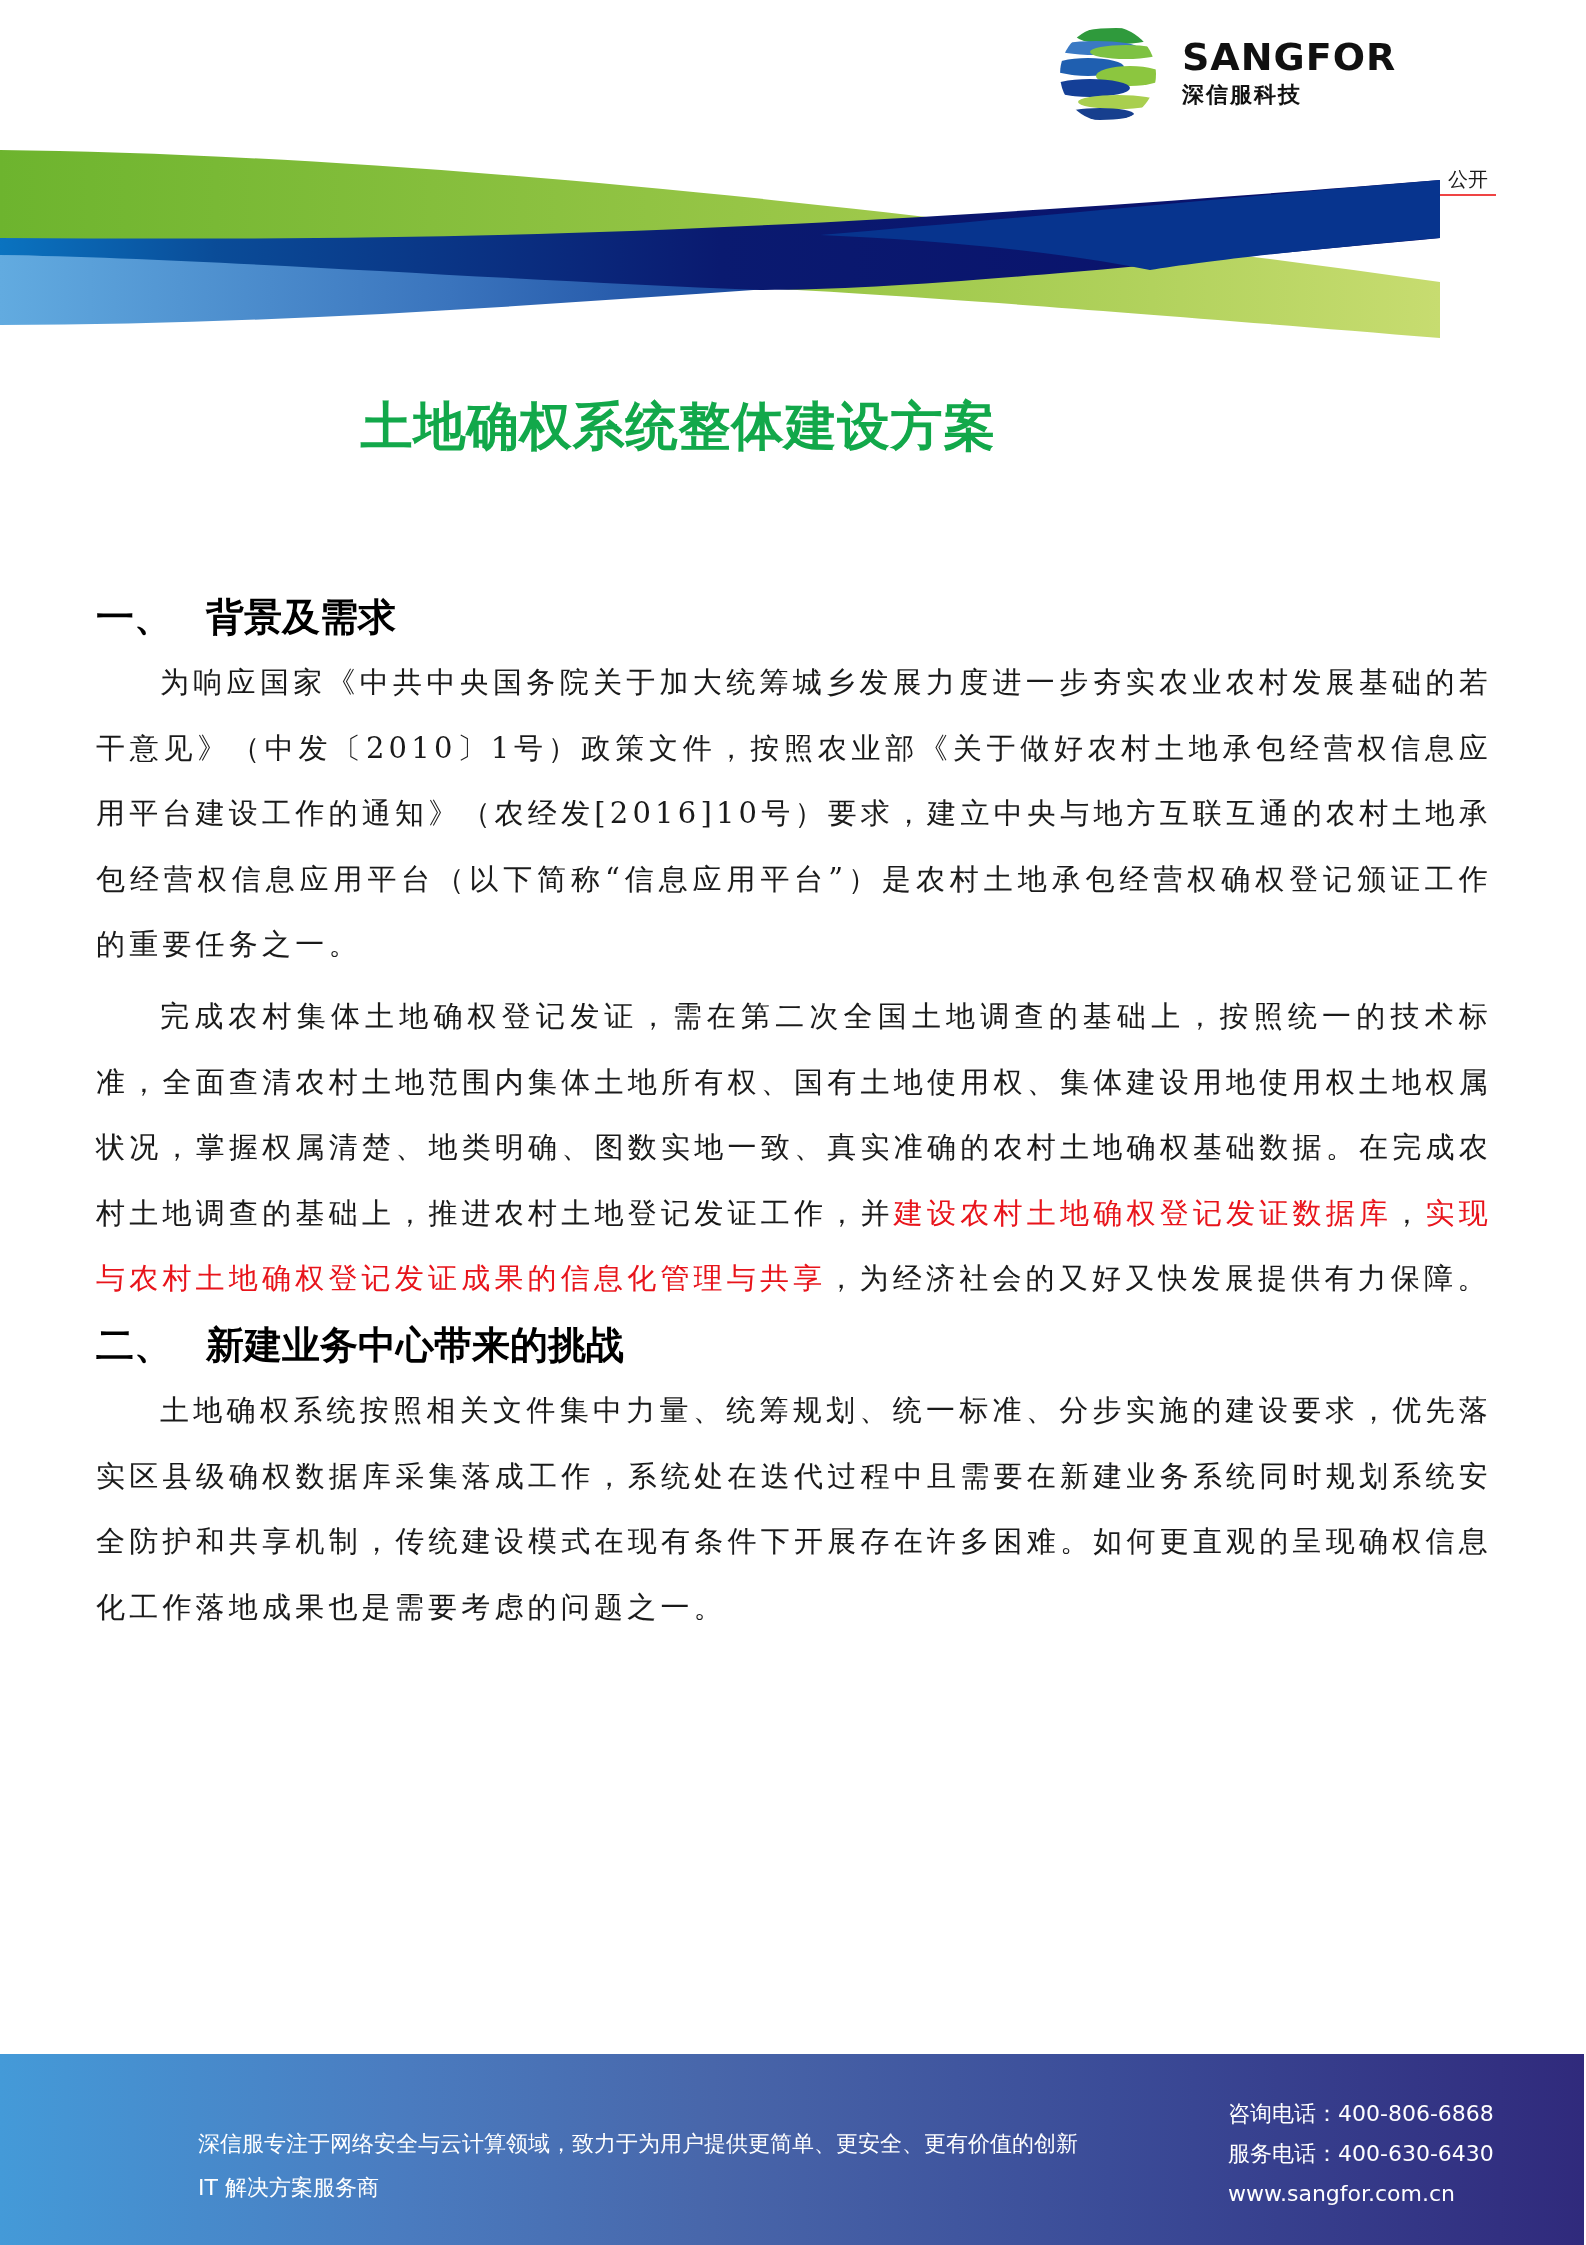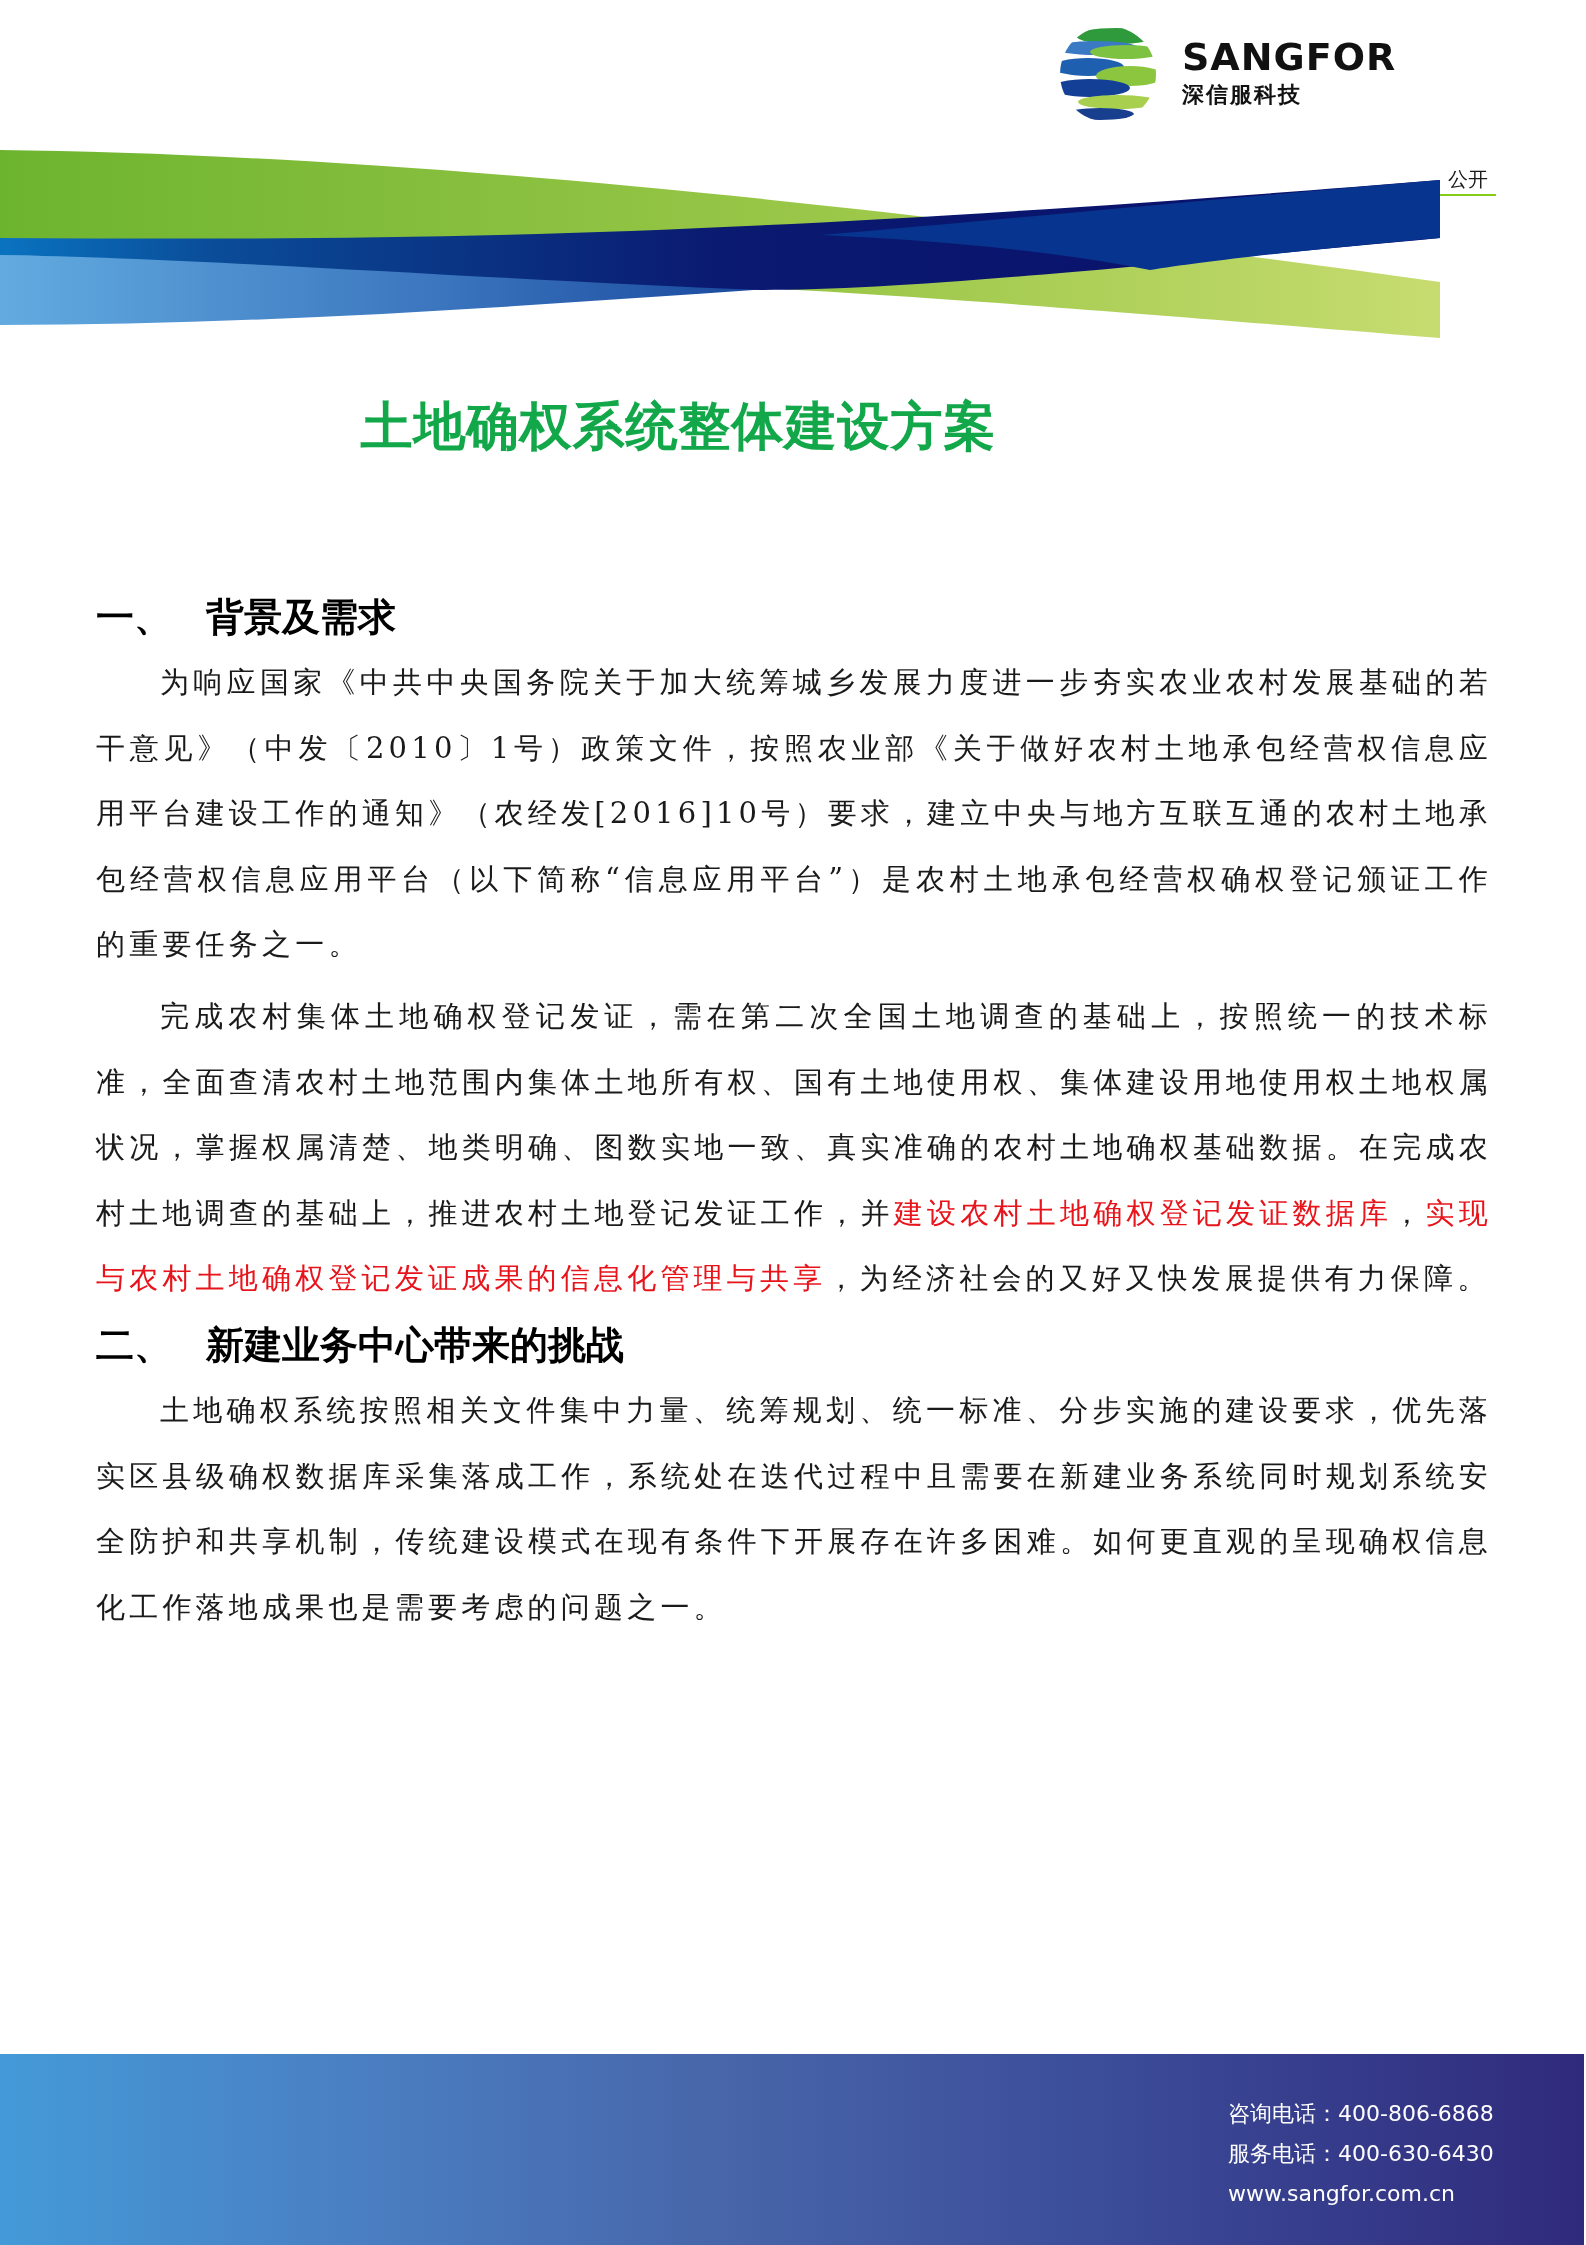--- a/index.html
+++ b/index.html
@@ -9,21 +9,21 @@
 
   
   .logo { left: 1056px; top: 22px; width: 320px; height: 104px; }
   .logo-mark { position: absolute; left: 0; top: 0; width: 104px; height: 104px; }
   .logo-name { position: absolute; left: 126px; top: 16px; font-family: "DejaVu Sans", sans-serif;
                font-weight: bold; font-size: 38px; letter-spacing: 1px; color: #111; line-height: 1; }
   .logo-cn { position: absolute; left: 126px; top: 62px; font-family: "DejaVu Sans", sans-serif;
              font-weight: bold; font-size: 22px; letter-spacing: 2px; color: #111; line-height: 1; }
 
   .classification { left: 1440px; top: 168px; width: 56px; font-size: 20px; text-align: center;
-                    border-bottom: 2px solid #84cc16; padding-bottom: 4px; line-height: 1.1; }
+                    border-bottom: 2px solid #ef4444; padding-bottom: 4px; line-height: 1.1; }
 
   .banner { left: 0; top: 140px; width: 1440px; height: 210px; }
 
   .doc-title { left: 0; width: 1357px; top: 392px; text-align: center;
                font-family: "DejaVu Sans", sans-serif; font-weight: bold; font-size: 52px;
                color: #12a84a; letter-spacing: 1px; }
 
   .content { left: 96px; top: 590px; width: 1396px; }
   .h2 { font-family: "DejaVu Sans", sans-serif; font-weight: bold; font-size: 38px; color: #000;
         margin: 0; height: 54px; line-height: 54px; display: flex; }
@@ -117,18 +117,22 @@
       <span class="num">二、</span>
       <span>新建业务中心带来的挑战</span>
     </h2>
     <p class="para">
       <span>土地确权系统按照相关文件集中力量、统筹规划、统一标准、分步实施的建设要求，优先落实区县级确权数据库采集落成工作，系统处在迭代过程中且需要在新建业务系统同时规划系统安全防护和共享机制，传统建设模式在现有条件下开展存在许多困难。如何更直观的呈现确权信息化工作落地成果也是需要考虑的问题之一。</span>
     </p>
   </div>
 </div>
 
 <div class="abs footer">
+  <div class="footer-tagline">
+    <div>深信服专注于网络安全与云计算领域，致力于为用户提供更简单、更安全、更有价值的创新</div>
+    <div>IT 解决方案服务商</div>
+  </div>
   <div class="footer-contact">
     <div>咨询电话：400-806-6868</div>
     <div>服务电话：400-630-6430</div>
     <div>www.sangfor.com.cn</div>
   </div>
 </div>
 
 </body></html>

